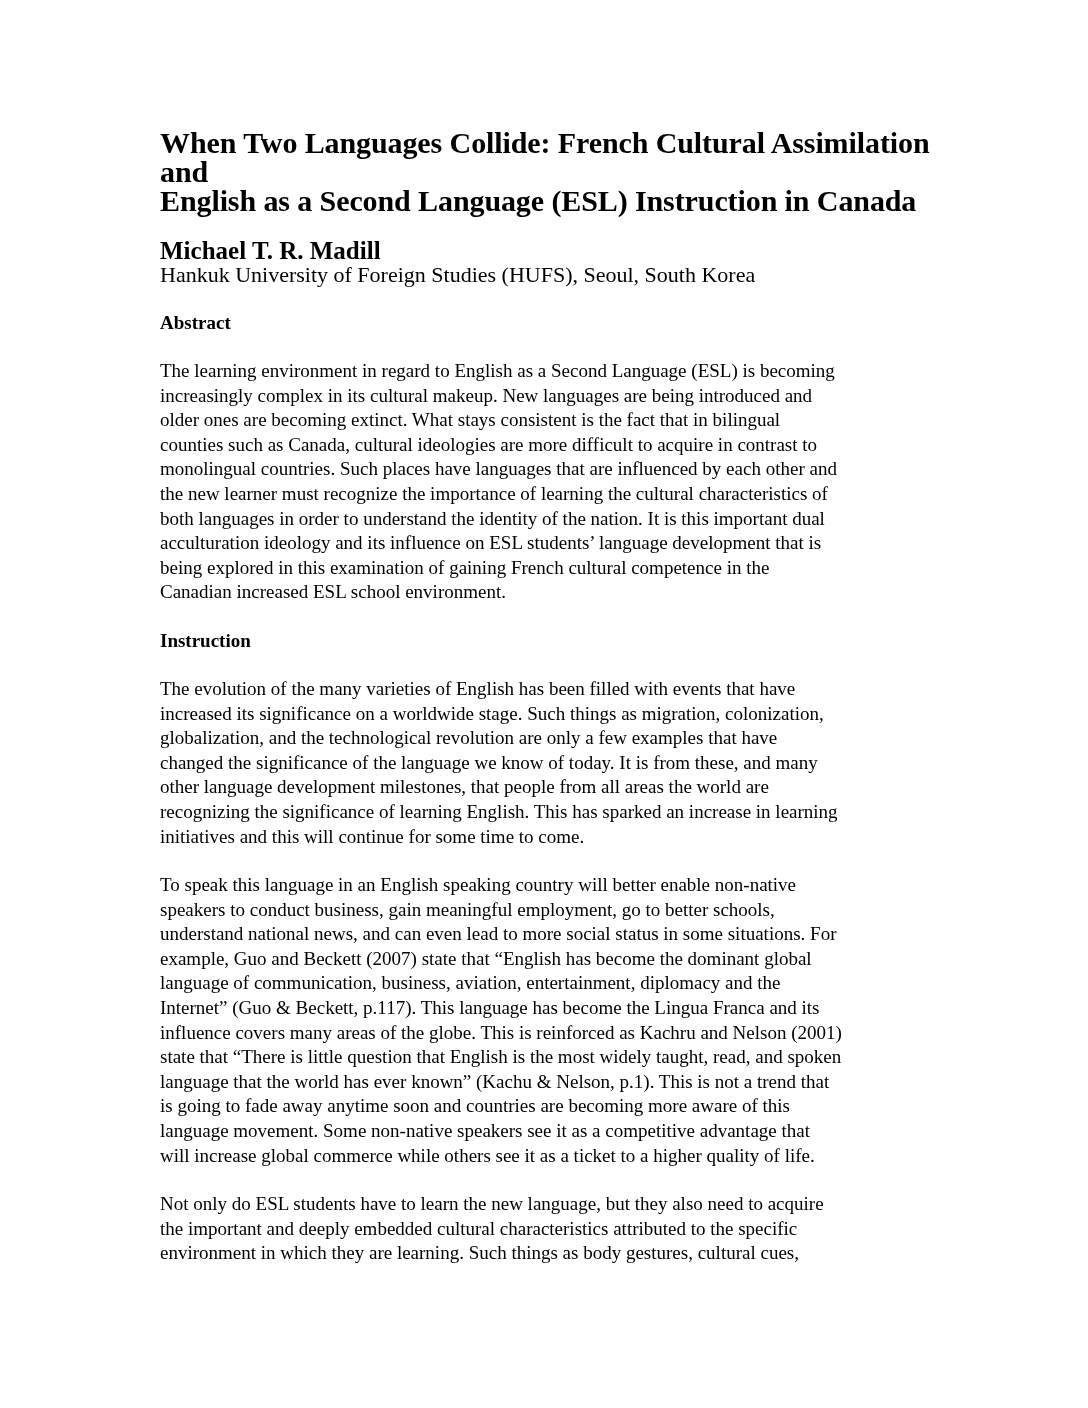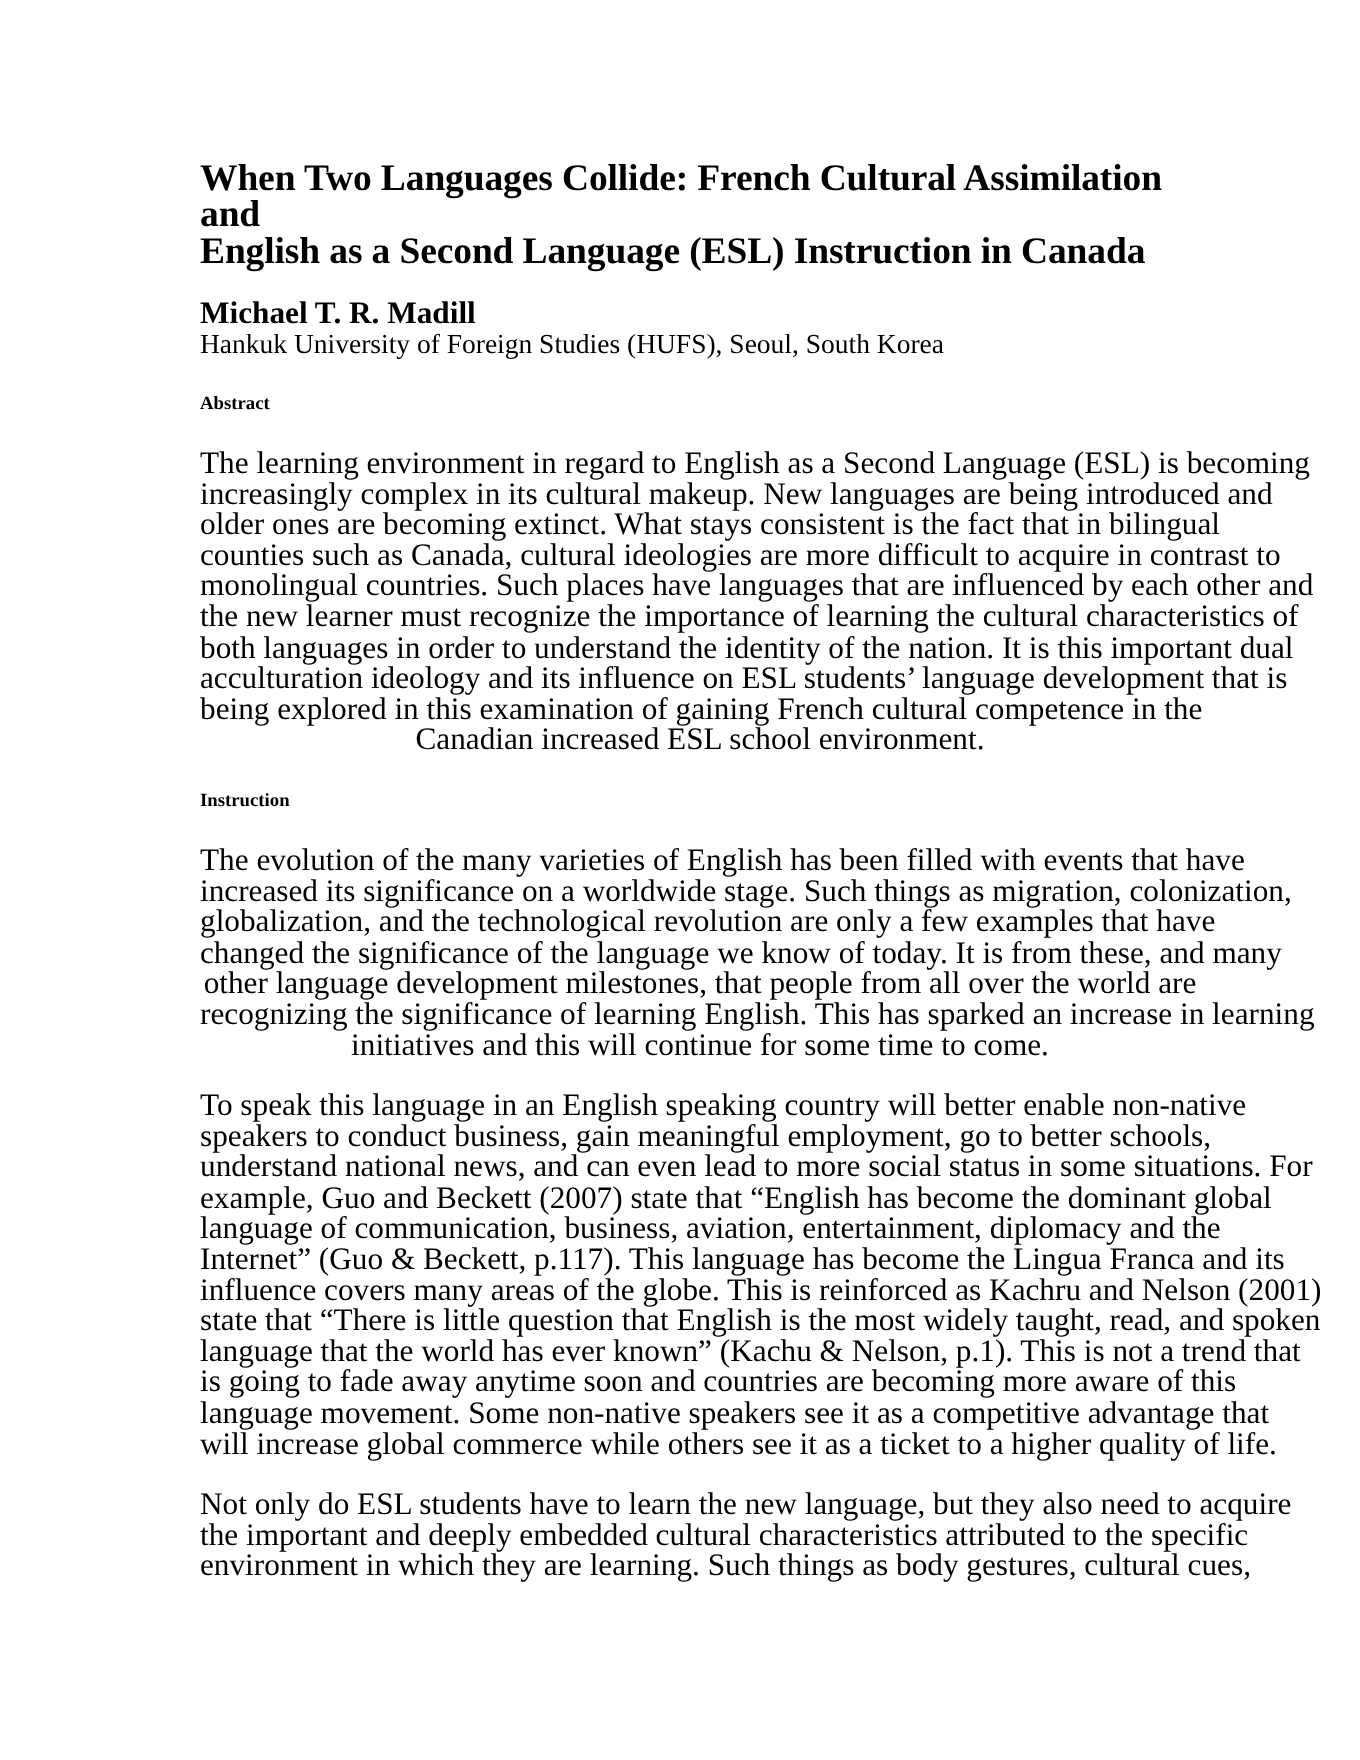--- a/index.html
+++ b/index.html
@@ -34,30 +34,29 @@
       line-height: 24px;
       margin: 24px 0 0 0;
     }
     .affil {
       font-size: 22px;
       line-height: 24px;
       margin: 0;
     }
     .heading {
       font-weight: bold;
-      font-size: 15px;
+      font-size: 19px;
       line-height: 24px;
       margin: 24px 0 0 0;
     }
     .para {
-      font-size: 25px;
+      font-size: 19px;
       line-height: 24.6px;
       margin: 24px 0 0 0;
       white-space: nowrap;
-      text-align: center;
     }
     .line {
       display: block;
     }
   </style>
 </head>
 <body>
 
 <div class="page">
   <h1 class="title">
@@ -81,21 +80,21 @@
     <span class="line">being explored in this examination of gaining French cultural competence in the</span>
     <span class="line">Canadian increased ESL school environment.</span>
   </p>
 
   <h2 class="heading">Instruction</h2>
   <p class="para">
     <span class="line">The evolution of the many varieties of English has been filled with events that have</span>
     <span class="line">increased its significance on a worldwide stage. Such things as migration, colonization,</span>
     <span class="line">globalization, and the technological revolution are only a few examples that have</span>
     <span class="line">changed the significance of the language we know of today. It is from these, and many</span>
-    <span class="line">other language development milestones, that people from all over the world are</span>
+    <span class="line">other language development milestones, that people from all areas the world are</span>
     <span class="line">recognizing the significance of learning English. This has sparked an increase in learning</span>
     <span class="line">initiatives and this will continue for some time to come.</span>
   </p>
 
   <p class="para">
     <span class="line">To speak this language in an English speaking country will better enable non-native</span>
     <span class="line">speakers to conduct business, gain meaningful employment, go to better schools,</span>
     <span class="line">understand national news, and can even lead to more social status in some situations. For</span>
     <span class="line">example, Guo and Beckett (2007) state that “English has become the dominant global</span>
     <span class="line">language of communication, business, aviation, entertainment, diplomacy and the</span>

